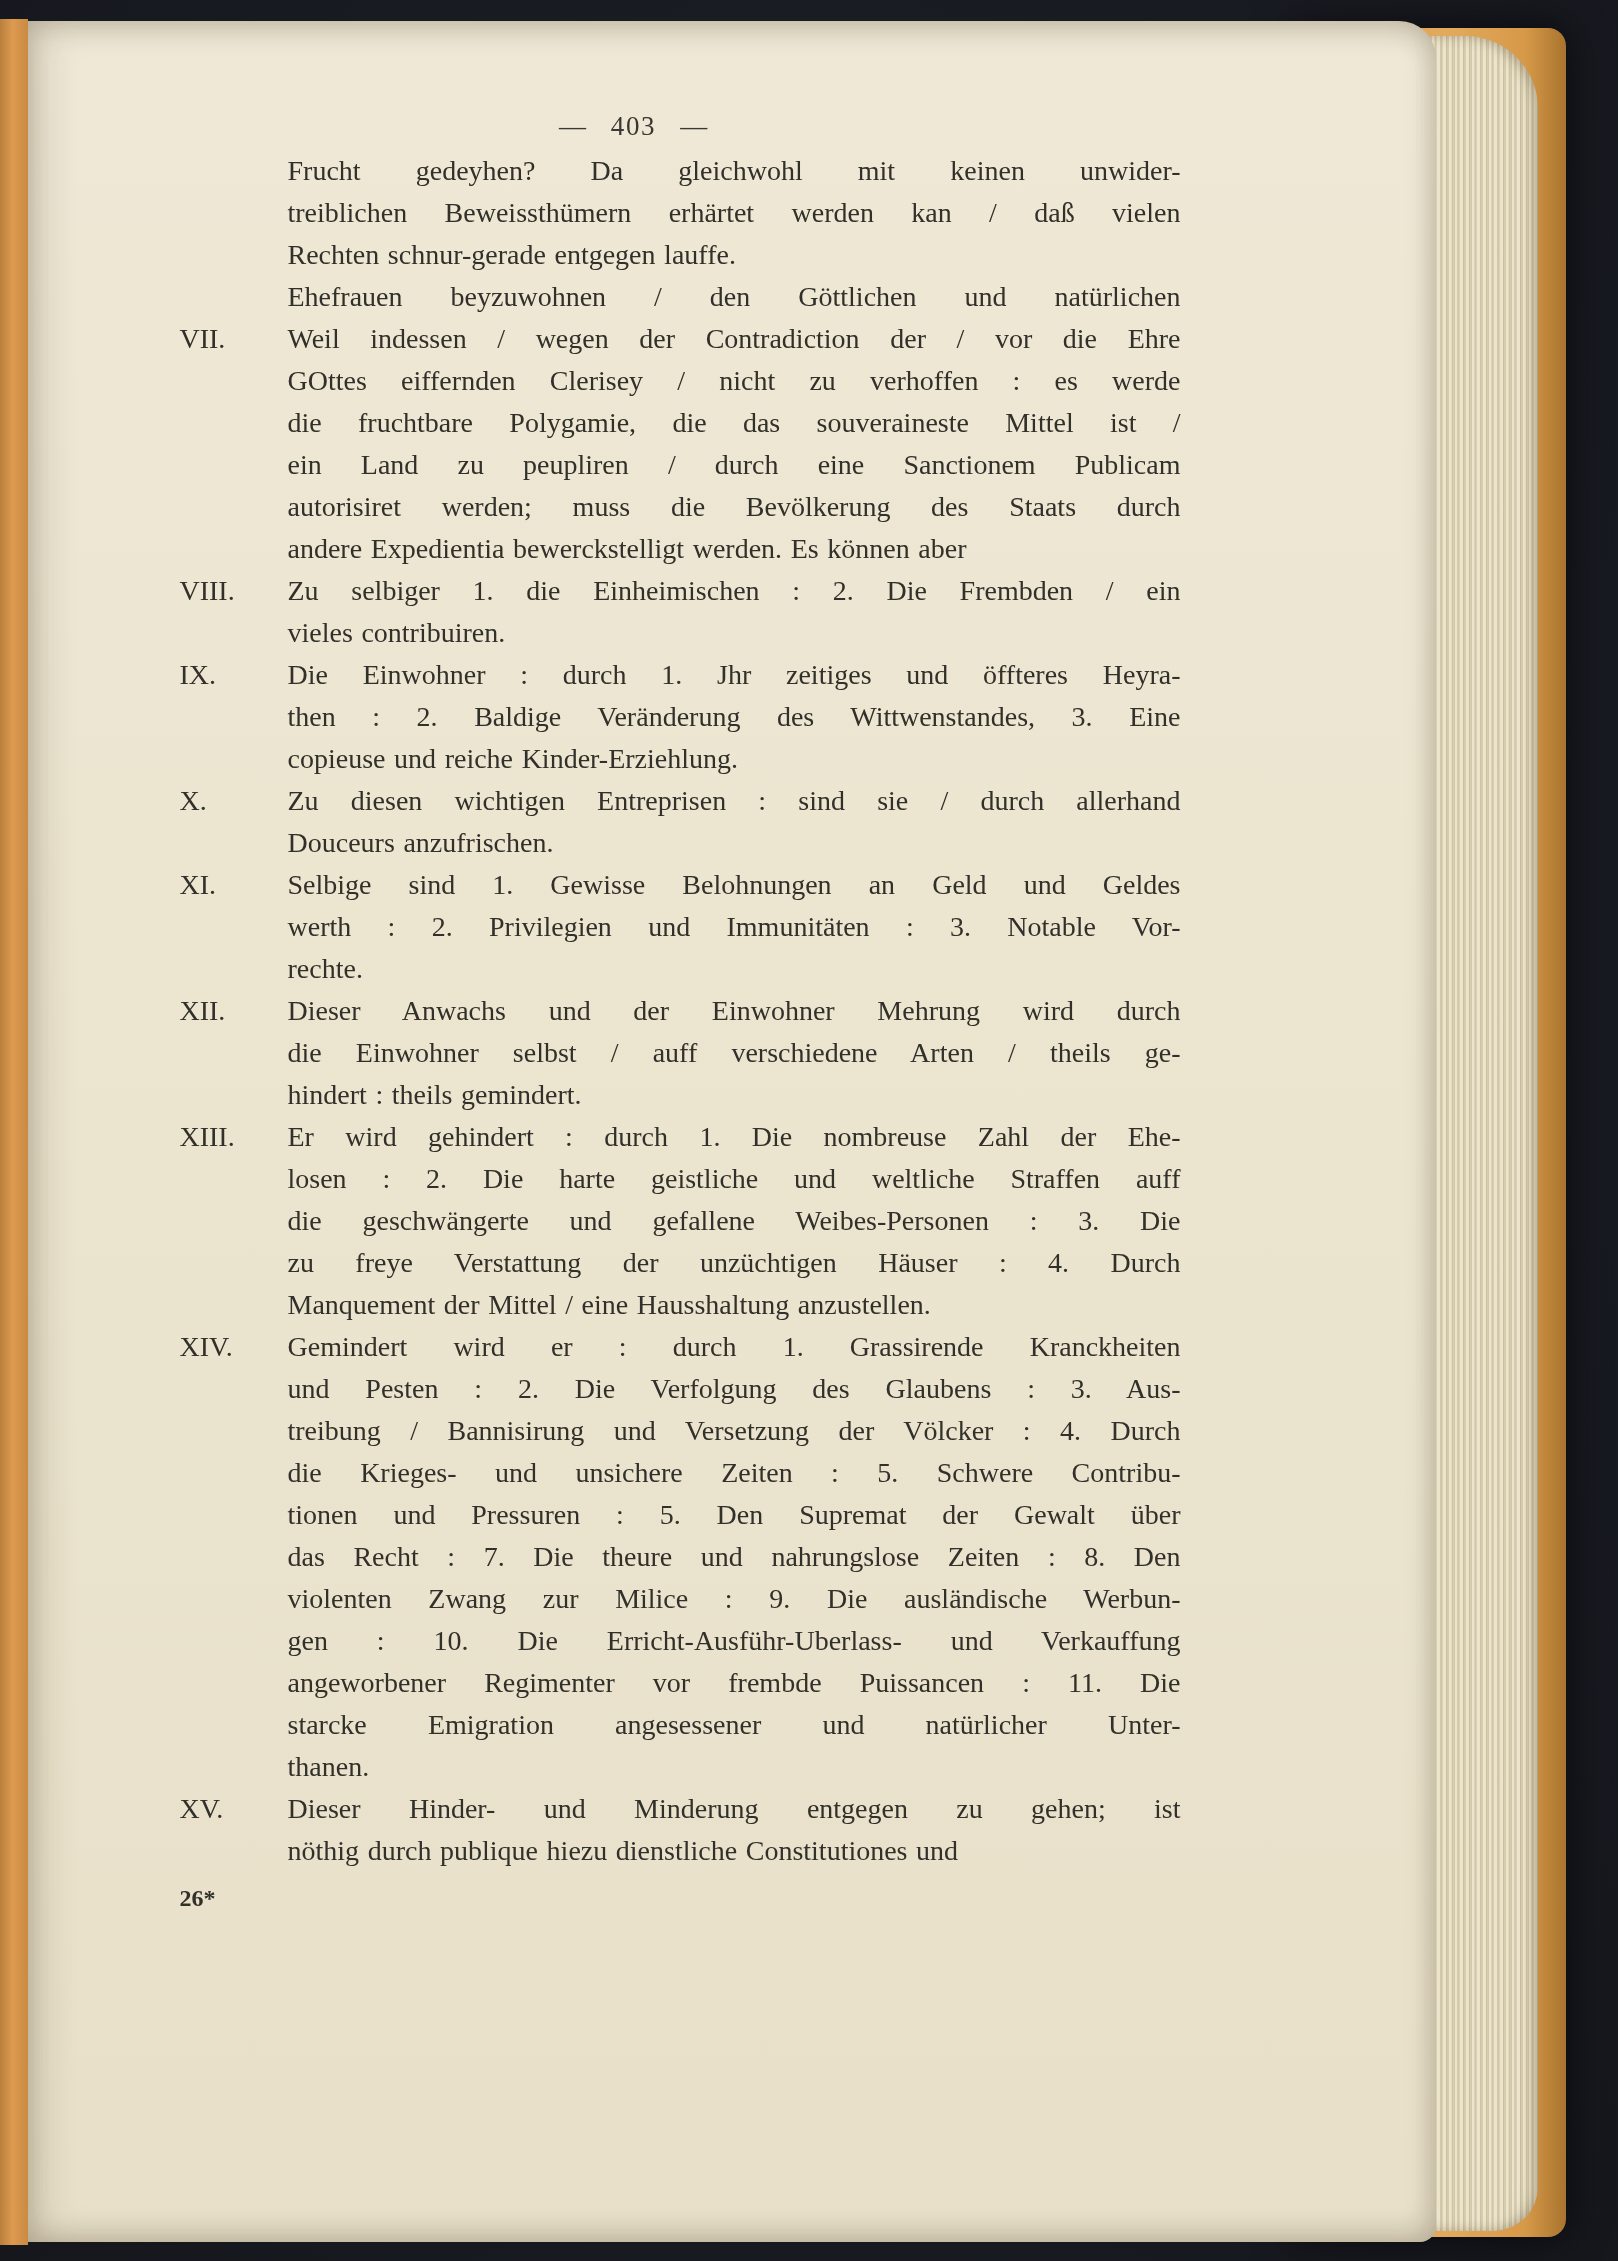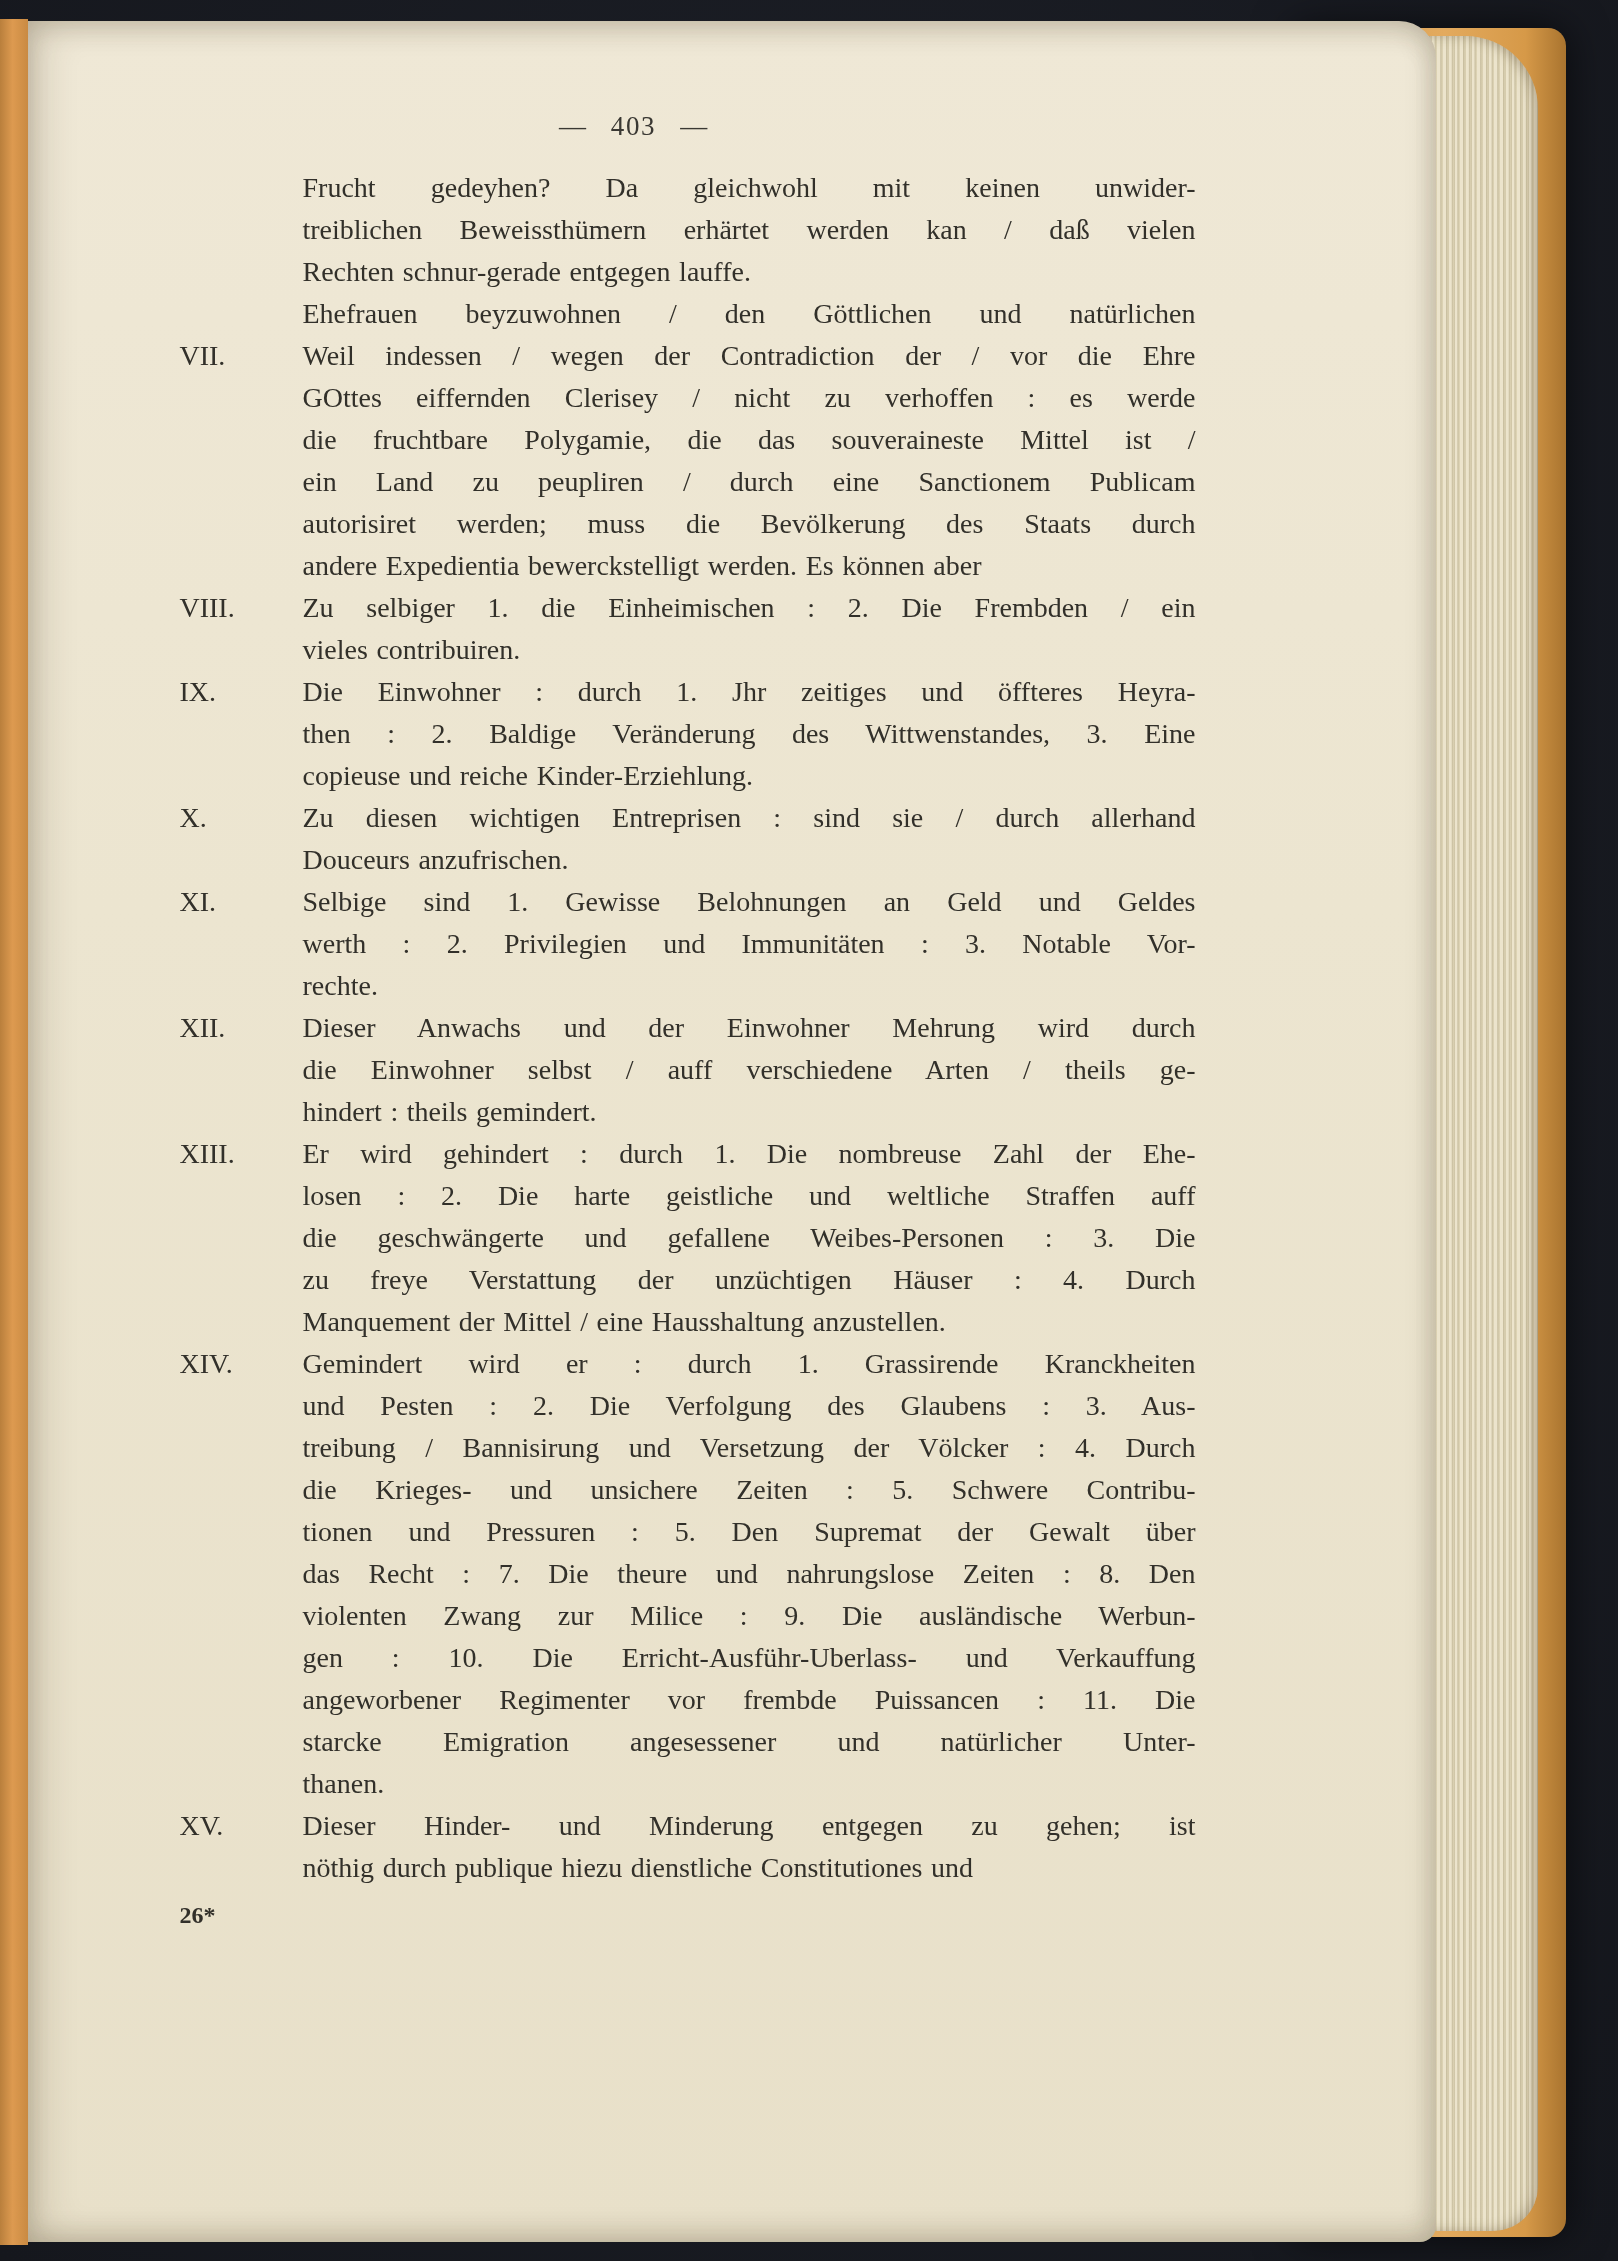--- a/index.html
+++ b/index.html
@@ -52,31 +52,31 @@
     position:absolute;left:152px;top:84px;width:1005px;
     color:#32302a;
     font-size:28px;line-height:42px;
     word-spacing:1.6px;
   }
 
   .header{
     width:100%;box-sizing:border-box;
     text-align:center;padding-right:97px;
     font-size:27px;line-height:42px;
-    margin-bottom:20px;color:#3a3833;
+    margin-bottom:3px;color:#3a3833;
   }
   .header .dash{display:inline-block;margin:0 24px;letter-spacing:0.8px;}
   .header .pnum{display:inline-block;letter-spacing:1.6px;}
 
   .para{display:flex;}
   .num{
     width:105px;flex:none;text-align:left;
     color:#32302a;
   }
-  .lines{flex:none;width:893px;margin-left:18px;}
+  .lines{flex:none;width:893px;margin-left:3px;}
   .line{
     text-align:justify;
     text-align-last:justify;
     white-space:normal;
   }
   .line.last{text-align-last:left;}
 
   .footer{
     width:100%;text-align:left;
     font-size:24px;font-weight:600;

